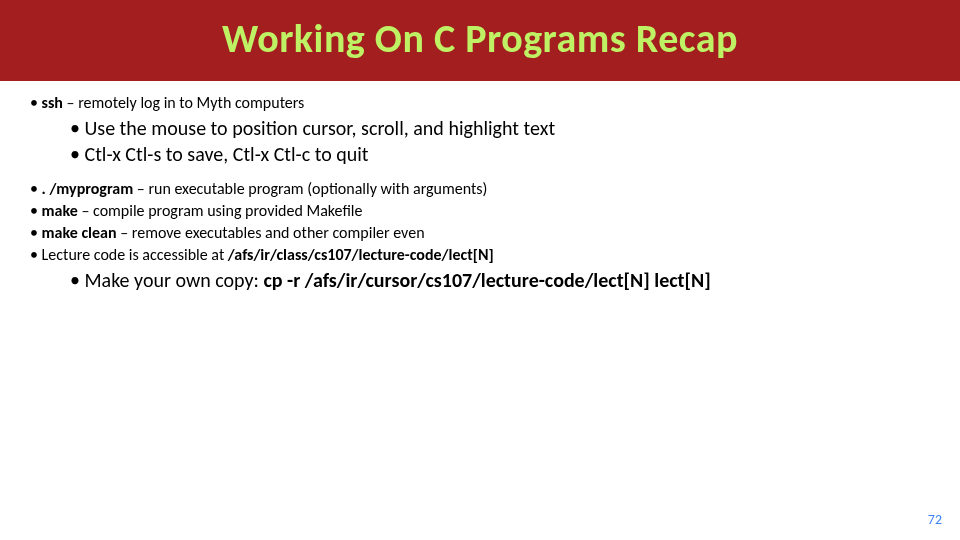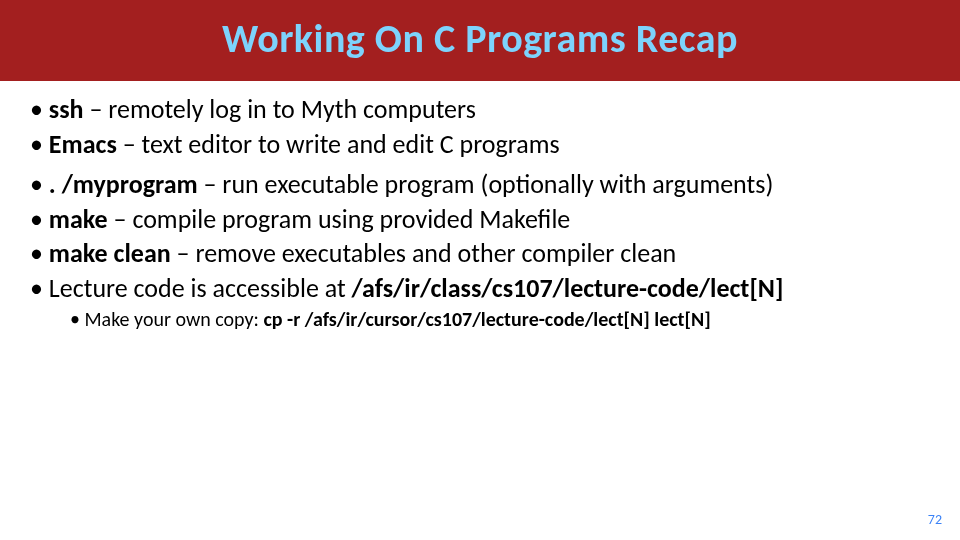--- a/index.html
+++ b/index.html
@@ -1,59 +1,62 @@
 <!DOCTYPE html>
 <html><head>
 <meta charset="utf-8">
 <style>
   * { margin: 0; padding: 0; box-sizing: border-box; }
   html, body { width: 960px; height: 540px; font-family: Calibri, "Segoe UI", Arial, sans-serif; background: #fff; color: #000; }
   .slide { width: 960px; height: 540px; position: relative; }
   .title-bar {
     background: #a31f1f;
-    color: #7dd3fc;
+    color: #bef264;
     font-weight: 700;
     font-size: 40px;
     text-align: center;
     padding: 14px 0 18px 0;
     letter-spacing: 0.5px;
   }
   .content { padding: 12px 30px 0 30px; }
   ul { list-style: none; }
-  .lvl1 > li { font-size: 26px; line-height: 1.25; margin-bottom: 2px; }
+  .lvl1 > li { font-size: 16px; line-height: 1.25; margin-bottom: 2px; }
   .lvl1 > li::before { content: "• "; }
   .lvl2 { margin: 2px 0 6px 40px; }
   .lvl2 > li { font-size: 20px; line-height: 1.3; }
   .lvl2 > li::before { content: "• "; }
   .b { font-weight: 700; }
   .page-num { position: absolute; bottom: 12px; right: 18px; font-size: 14px; color: #3b82f6; }
   .gap { height: 6px; }
 </style>
 </head>
 <body>
 <div class="slide">
 
   <div class="title-bar">Working On C Programs Recap</div>
 
   <div class="content">
     <ul class="lvl1">
 
       <li><span class="b">ssh</span><span> – remotely log in to Myth computers</span></li>
 
-      <li><span class="b">Emacs</span><span> – text editor to write and edit C programs</span></li>
+    </ul>
+    <ul class="lvl2">
+      <li>Use the mouse to position cursor, scroll, and highlight text</li>
+      <li>Ctl-x Ctl-s to save, Ctl-x Ctl-c to quit</li>
     </ul>
 
     <div class="gap"></div>
 
     <ul class="lvl1">
       <li><span class="b">. /myprogram</span><span> – run executable program (optionally with arguments)</span></li>
 
       <li><span class="b">make</span><span> – compile program using provided Makefile</span></li>
 
-      <li><span class="b">make clean</span><span> – remove executables and other compiler clean</span></li>
+      <li><span class="b">make clean</span><span> – remove executables and other compiler even</span></li>
 
       <li><span>Lecture code is accessible at </span><span class="b">/afs/ir/class/cs107/lecture-code/lect[N]</span></li>
     </ul>
     <ul class="lvl2">
       <li><span>Make your own copy: </span><span class="b">cp -r /afs/ir/cursor/cs107/lecture-code/lect[N] lect[N]</span></li>
     </ul>
   </div>
 
   <div class="page-num">72</div>
 </div>

